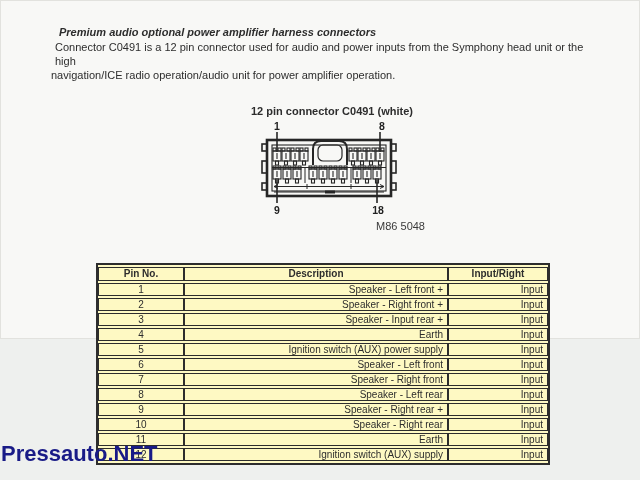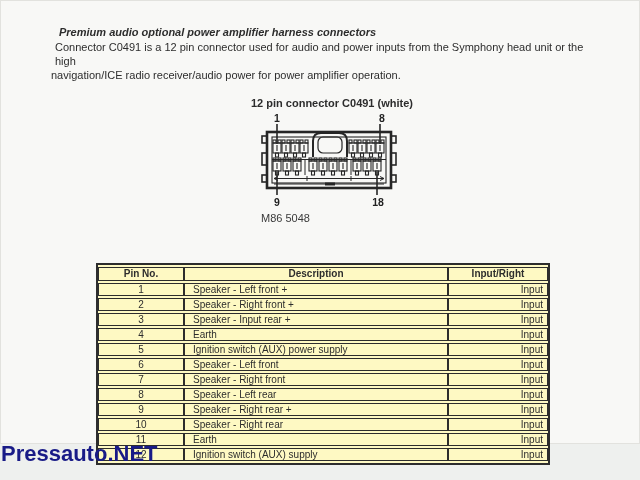--- a/index.html
+++ b/index.html
@@ -2,76 +2,76 @@
 <html><head>
 <meta charset="utf-8">
 <style>
   html, body { margin: 0; padding: 0; }
   body {
     width: 640px; height: 480px; overflow: hidden;
     background: #eef0ee;
     font-family: "Liberation Sans", sans-serif;
   }
   .page {
-    position: relative; width: 640px; height: 444px;
+    position: relative; width: 640px; height: 339px;
     background: #f8f8f6;
     border: 1px solid #e2e2de;
     box-sizing: border-box;
     color: #2d2d2d;
   }
 
   
   .intro { position: absolute; left: 50px; top: 24px; width: 548px; font-size: 11px; line-height: 14px; }
   .intro-title { font-weight: bold; font-style: italic; padding-left: 8px; margin-bottom: 1px; }
   .intro-line1 { padding-left: 4px; }
   .intro-line2 { padding-left: 0; }
 
   
-  .diagram { position: absolute; left: 238px; top: 96px; width: 186px; text-align: center; }
+  .diagram { position: absolute; left: 238px; top: 104px; width: 186px; text-align: center; }
   .diagram-title { font-size: 11px; font-weight: bold; white-space: nowrap; }
   .connector { display: block; margin: 3px auto 0 auto; }
-  .diagram-caption { font-size: 11px; text-align: left; padding-left: 22px; margin-top: 2px; color: #3a3a3a; }
+  .diagram-caption { font-size: 11px; text-align: right; padding-left: 22px; margin-top: 2px; color: #3a3a3a; }
   .pin-label { font-family: "Liberation Sans", sans-serif; font-size: 10.5px; font-weight: bold; fill: #222; }
 
   
   .pin-table {
     position: absolute; left: 95px; top: 262px; width: 450px;
     border: 2px solid #2d2d2d;
     border-collapse: separate; border-spacing: 0 2px;
     table-layout: fixed;
     font-size: 10px;
     background: #fef9c3;
   }
   .pin-table th, .pin-table td {
     border: 1px solid #2d2d2d;
     padding: 0 4px;
     height: 11px; line-height: 11px;
     overflow: hidden; white-space: nowrap;
   }
   .pin-table th { font-weight: bold; text-align: center; height: 12px; line-height: 12px; }
   .c-pin { text-align: center; }
-  .c-desc { text-align: left; padding-left: 8px !important; }
+  .c-desc { text-align: right; padding-left: 8px !important; }
   .c-io { text-align: right; }
 
   
   .brand {
     position: absolute; left: 0; top: 440px;
     font-size: 22px; font-weight: bold; letter-spacing: 0px;
     color: #191b87;
   }
 </style>
 </head>
 <body>
 
 <div class="page">
 
   <div class="intro">
     <div class="intro-title">Premium audio optional power amplifier harness connectors</div>
     <div class="intro-line1">Connector C0491 is a 12 pin connector used for audio and power inputs from the Symphony head unit or the high</div>
-    <div class="intro-line2">navigation/ICE radio receiver/audio power for power amplifier operation.</div>
+    <div class="intro-line2">navigation/ICE radio operation/audio unit for power amplifier operation.</div>
   </div>
 
   <div class="diagram">
     <div class="diagram-title">12 pin connector C0491 (white)</div>
 
     <svg class="connector" width="170" height="98" viewBox="0 0 170 98">
       <defs>
 
         <g id="ct" stroke="#262626" fill="none" stroke-width="1.1">
           <rect x="-4" y="31" width="8" height="10"></rect>

